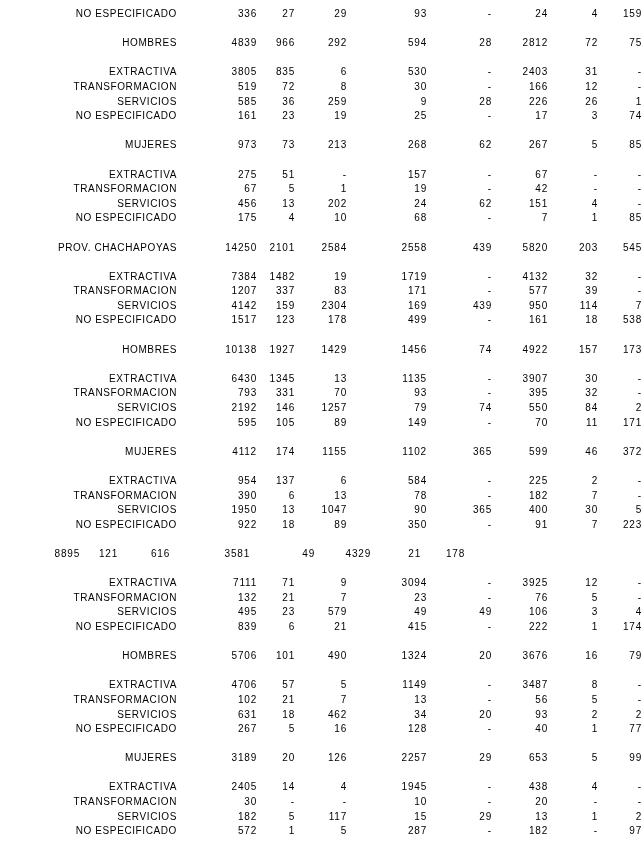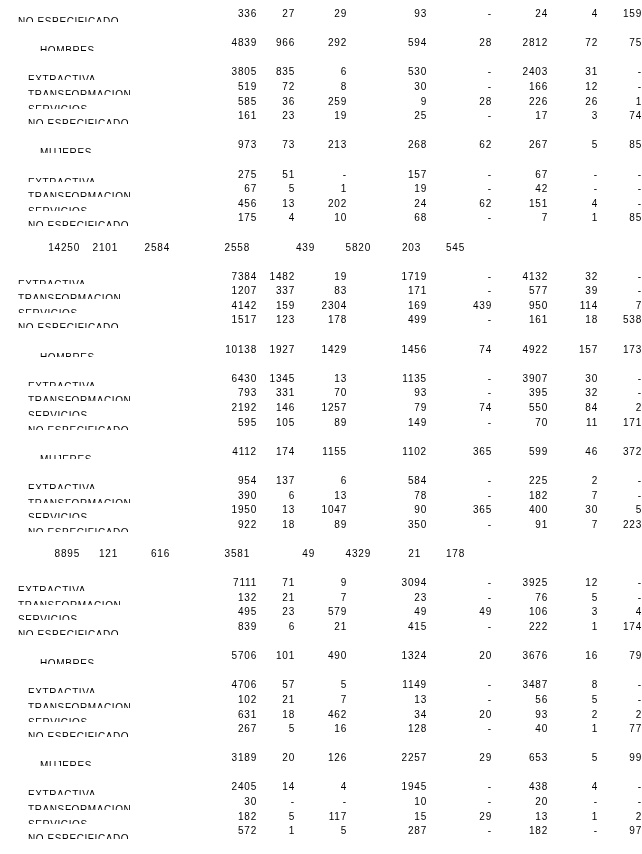--- a/index.html
+++ b/index.html
@@ -25,26 +25,25 @@
     height: 14.6px;
     line-height: 14.6px;
     white-space: nowrap;
   }
   .t-row.spacer { }
   .cell-label {
     width: 177px;
     box-sizing: border-box;
     letter-spacing: 0.6px;
     overflow: hidden;
-    text-align: left;
-    margin-top: 8px;
+    text-align: right;
   }
   .indent-0 { padding-left: 10px; }
   .indent-1 { padding-left: 18px; }
-  .indent-2 { padding-left: 40px; text-decoration: underline; }
+  .indent-2 { padding-left: 40px; }
   .indent-3 { padding-left: 28px; }
   .cell-val {
     box-sizing: border-box;
     text-align: right;
     letter-spacing: 0.8px;
     overflow: hidden;
   }
   .c0 { width: 80px; }
   .c1 { width: 38px; }
   .c2 { width: 52px; }
@@ -179,20 +178,21 @@
         <div class="cell-val c1">4</div>
         <div class="cell-val c2">10</div>
         <div class="cell-val c3">68</div>
         <div class="cell-val c4">-</div>
         <div class="cell-val c5">7</div>
         <div class="cell-val c6">1</div>
         <div class="cell-val c7">85</div>
       </div>
       <div class="t-row spacer"></div>
       <div class="t-row">
+        <div class="cell-label indent-0">PROV. CHACHAPOYAS</div>
         <div class="cell-val c0">14250</div>
         <div class="cell-val c1">2101</div>
         <div class="cell-val c2">2584</div>
         <div class="cell-val c3">2558</div>
         <div class="cell-val c4">439</div>
         <div class="cell-val c5">5820</div>
         <div class="cell-val c6">203</div>
         <div class="cell-val c7">545</div>
       </div>
       <div class="t-row spacer"></div>

